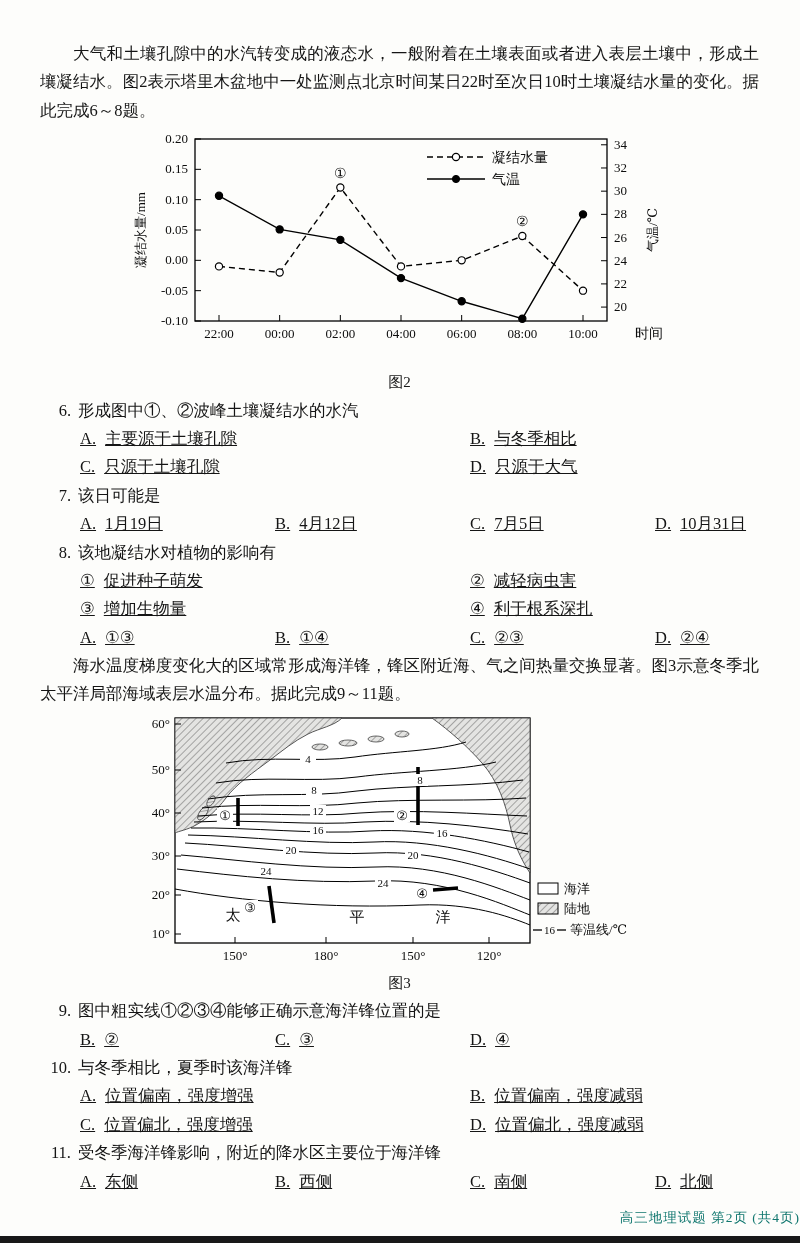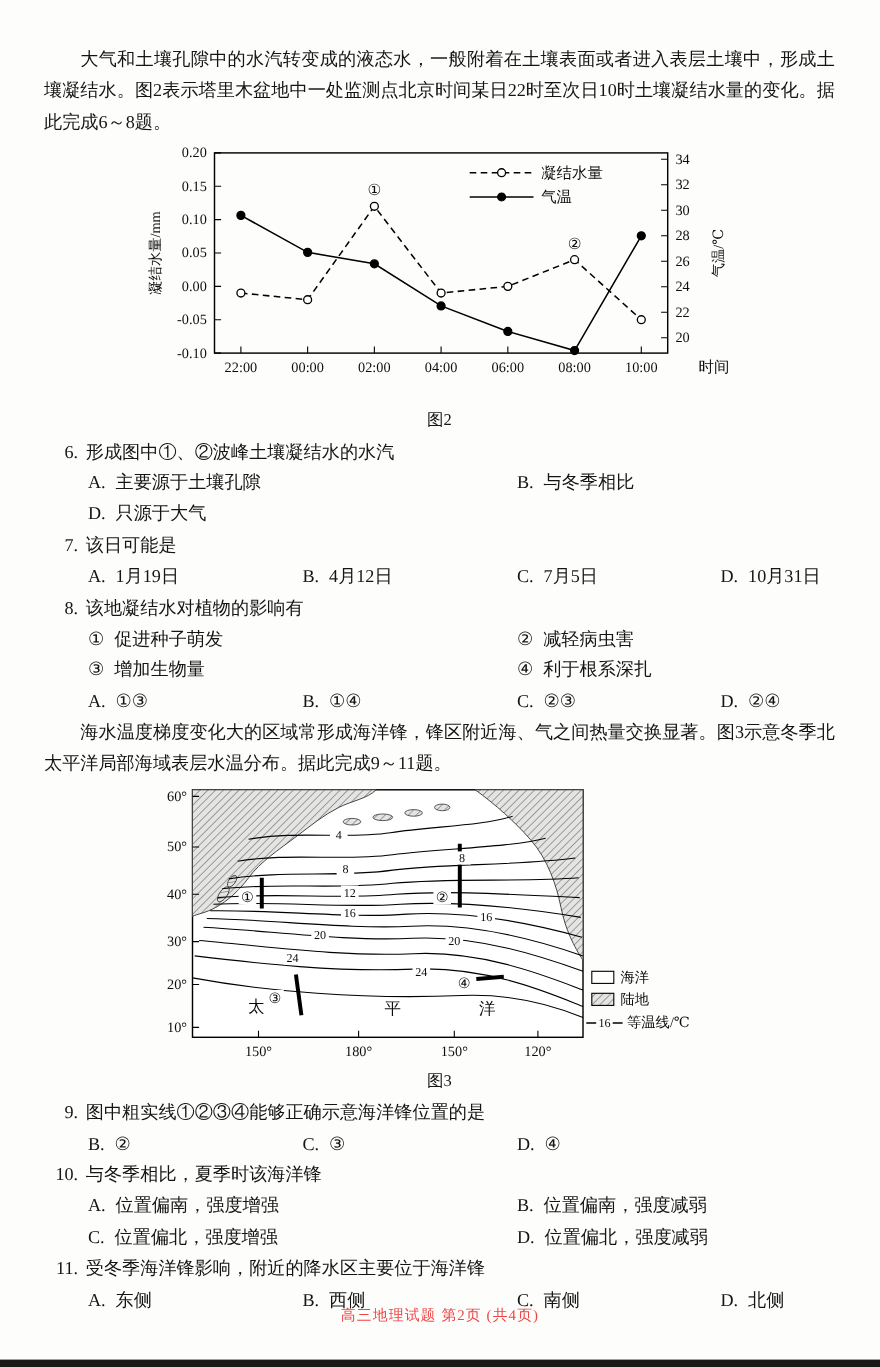--- a/index.html
+++ b/index.html
@@ -12,25 +12,25 @@
   .page{padding:40px 41px 0 40px;}
   .para{margin:0 0 2px 0;text-indent:2em;line-height:1.72;text-align:justify;}
   .fig{margin:4px auto 4px auto;text-align:center;}
   .fig-2{width:545px;}
   .fig-3{width:540px;}
   .figcap{font-size:15px;line-height:1.3;margin-top:1px;}
   .question{margin:0;}
   .q-stem{display:flex;line-height:1.72;}
   .q-num{flex:0 0 38px;text-align:right;padding-right:7px;}
   .q-text{flex:1;}
-  .opts{display:grid;margin-left:40px;line-height:1.72;}
+  .opts{display:grid;margin-left:40px;line-height:1.72;text-decoration:underline;}
   .cols-2{grid-template-columns:390px 1fr;}
   .cols-4{grid-template-columns:195px 195px 185px 1fr;}
   .opt-label{margin-right:9px;}
-  .footer{position:absolute;left:0;right:0;bottom:38px;text-align:center;font-size:13.5px;letter-spacing:1px;color:#ef4444;}
+  .footer{position:absolute;left:0;right:0;bottom:16px;text-align:right;font-size:13.5px;letter-spacing:1px;color:#0f766e;}
   .scan-edge{position:absolute;left:0;right:0;bottom:0;height:7px;background:#181818;}
   svg text{fill:#0d0d0d;font-family:"Liberation Serif","DejaVu Serif",serif;}
 </style>
 </head>
 <body>
 
 <div class="page">
 
   <p class="para">大气和土壤孔隙中的水汽转变成的液态水，一般附着在土壤表面或者进入表层土壤中，形成土壤凝结水。图2表示塔里木盆地中一处监测点北京时间某日22时至次日10时土壤凝结水量的变化。据此完成6～8题。</p>
 
@@ -114,20 +114,21 @@
 
   <div id="qblock1" class="qblock">
       <div class="question">
         <div class="q-stem">
           <span class="q-num">6.</span>
           <span class="q-text">形成图中①、②波峰土壤凝结水的水汽</span>
         </div>
         <div class="opts cols-2">
           <div class="opt"><span class="opt-label">A.</span><span>主要源于土壤孔隙</span></div>
           <div class="opt"><span class="opt-label">B.</span><span>与冬季相比</span></div>
+          <div class="opt"><span class="opt-label">C.</span><span>只源于土壤孔隙</span></div>
           <div class="opt"><span class="opt-label">D.</span><span>只源于大气</span></div>
         </div>
       </div>
       <div class="question">
         <div class="q-stem">
           <span class="q-num">7.</span>
           <span class="q-text">该日可能是</span>
         </div>
         <div class="opts cols-4">
           <div class="opt"><span class="opt-label">A.</span><span>1月19日</span></div>

